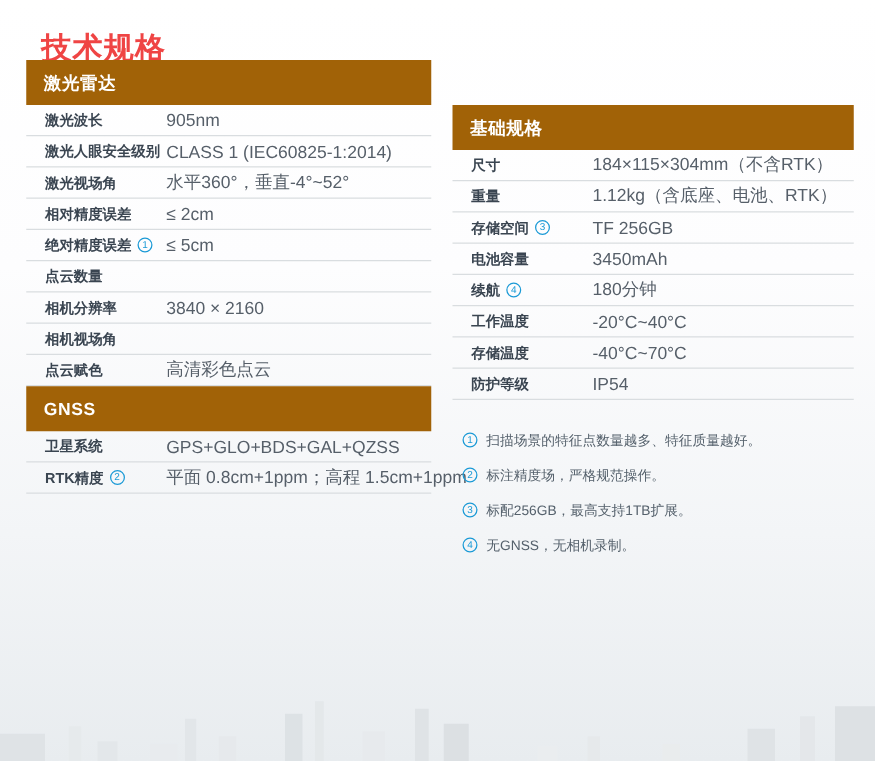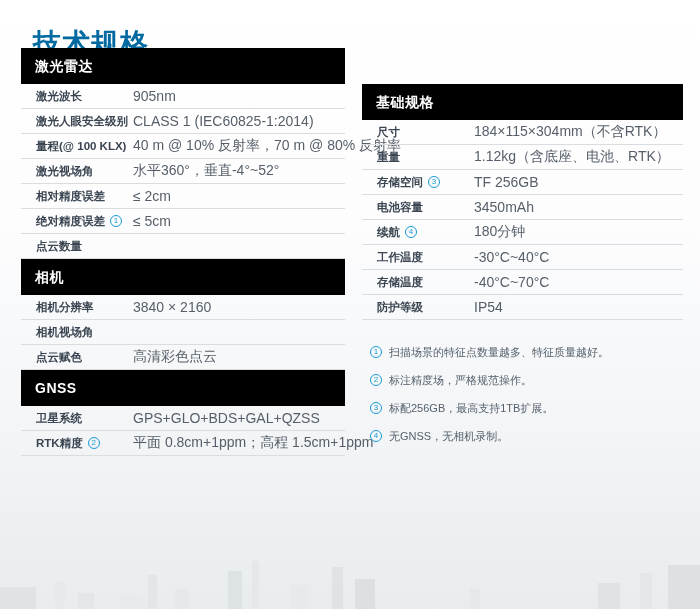--- a/index.html
+++ b/index.html
@@ -10,31 +10,31 @@
     font-family: "Liberation Sans", "DejaVu Sans", sans-serif;
     background: linear-gradient(180deg, #ffffff 0%, #fdfdfe 35%, #f3f5f7 70%, #e8ecef 100%);
   }
 
   
   .skyline { position: absolute; left: 0; bottom: 0; width: 700px; height: 60px; }
   .skyline .bld { position: absolute; bottom: 0; }
 
   .page-title {
     position: absolute; left: 33px; top: 6px;
-    font-size: 28px; font-weight: bold; color: #0369a1;
+    font-size: 24px; font-weight: bold; color: #ef4444;
     letter-spacing: 1px;
   }
 
   .col { position: absolute; top: 48px; }
   .col-left  { left: 21px;  width: 324px; }
   .col-right { left: 362px; width: 321px; margin-top: 36px; }
 
   .sec-header {
     height: 36px; line-height: 36px;
-    background: #000000; color: #ffffff;
+    background: #a16207; color: #ffffff;
     font-size: 14px; font-weight: bold;
     padding-left: 14px; box-sizing: border-box;
     letter-spacing: 0.5px;
   }
 
   .row {
     display: flex; align-items: center;
     height: 25px;
     border-bottom: 1px solid #d9dde0;
     padding-left: 15px; box-sizing: border-box;
@@ -104,26 +104,20 @@
         <div class="value">905nm</div>
       </div>
       <div class="row">
         <div class="label">
           <span>激光人眼安全级别</span>
         </div>
         <div class="value">CLASS 1 (IEC60825-1:2014)</div>
       </div>
       <div class="row">
         <div class="label">
-          <span>量程(@ 100 KLX)</span>
-        </div>
-        <div class="value">40 m @ 10% 反射率，70 m @ 80% 反射率</div>
-      </div>
-      <div class="row">
-        <div class="label">
           <span>激光视场角</span>
         </div>
         <div class="value">水平360°，垂直-4°~52°</div>
       </div>
       <div class="row">
         <div class="label">
           <span>相对精度误差</span>
         </div>
         <div class="value">≤ 2cm</div>
       </div>
@@ -134,21 +128,20 @@
         </div>
         <div class="value">≤ 5cm</div>
       </div>
       <div class="row">
         <div class="label">
           <span>点云数量</span>
         </div>
       </div>
     </section>
     <section>
-      <div class="sec-header">相机</div>
       <div class="row">
         <div class="label">
           <span>相机分辨率</span>
         </div>
         <div class="value">3840 × 2160</div>
       </div>
       <div class="row">
         <div class="label">
           <span>相机视场角</span>
         </div>
@@ -211,21 +204,21 @@
           <div class="label">
             <span>续航</span>
             <span class="badge">4</span>
           </div>
           <div class="value">180分钟</div>
         </div>
         <div class="row">
           <div class="label">
             <span>工作温度</span>
           </div>
-          <div class="value">-30°C~40°C</div>
+          <div class="value">-20°C~40°C</div>
         </div>
         <div class="row">
           <div class="label">
             <span>存储温度</span>
           </div>
           <div class="value">-40°C~70°C</div>
         </div>
         <div class="row">
           <div class="label">
             <span>防护等级</span>

